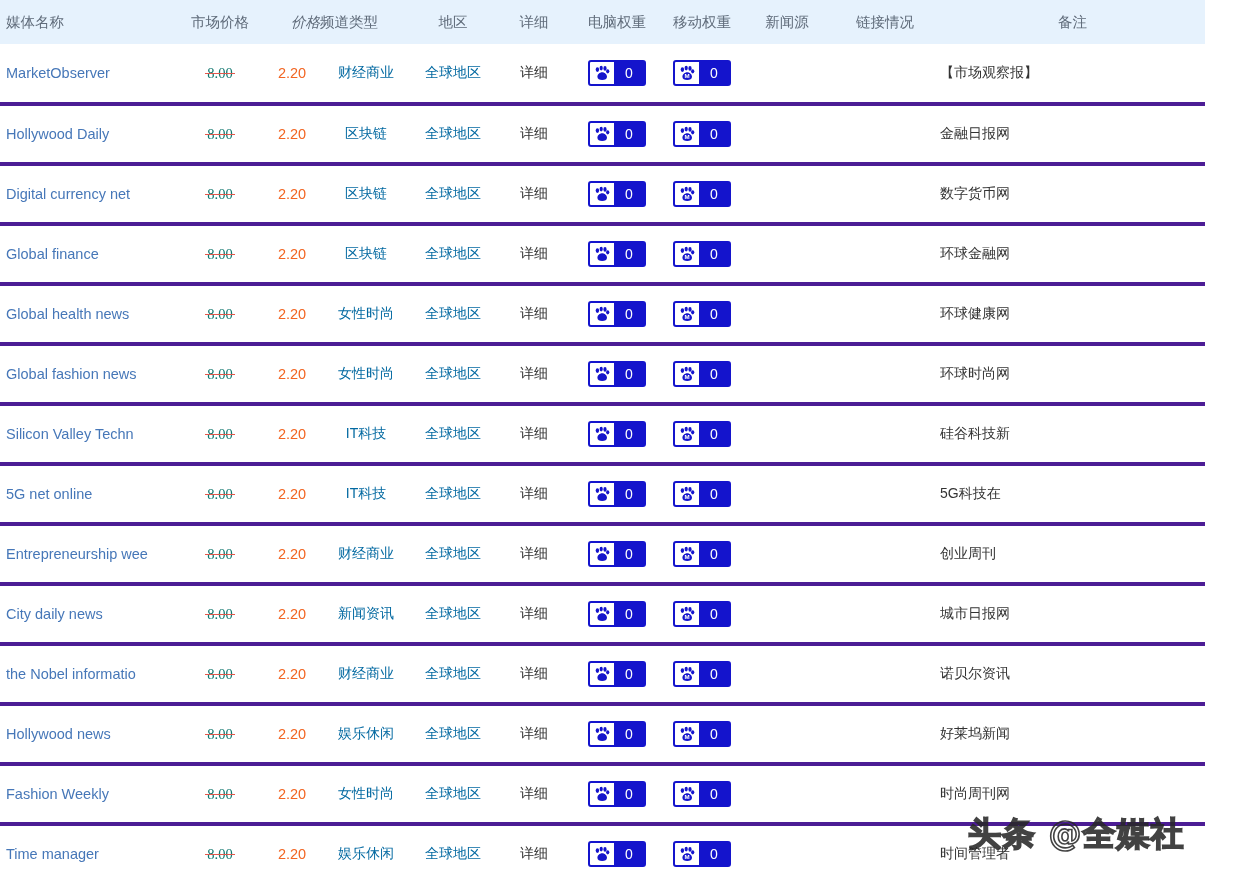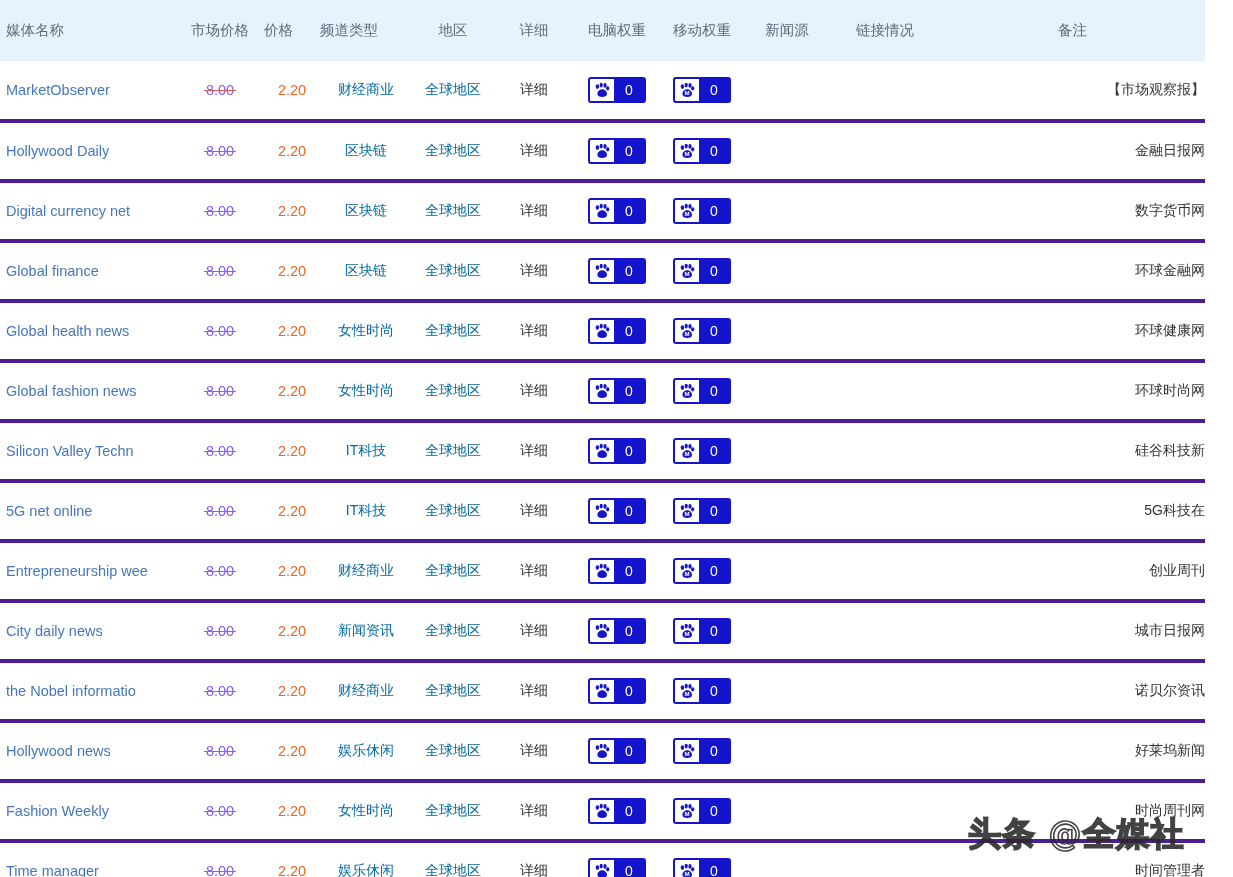--- a/index.html
+++ b/index.html
@@ -18,21 +18,21 @@
 
   .media-table {
     width: 1199px;
     border-collapse: collapse;
     table-layout: fixed;
     font-size: 14px;
   }
 
   .media-table thead tr {
     background: #e6f2fd;
-    height: 61px;
+    height: 44px;
   }
   .media-table thead th {
     color: #5f6b7a;
     font-weight: normal;
     font-size: 14.5px;
     padding: 0;
     vertical-align: middle;
     white-space: nowrap;
   }
 
@@ -58,43 +58,44 @@
   .col-region { width: 82px;  text-align: center; }
   .col-detail { width: 80px;  text-align: center; }
   .col-pc     { width: 86px;  text-align: center; }
   .col-mob    { width: 84px;  text-align: center; }
   .col-news   { width: 86px;  text-align: center; }
   .col-link   { width: 110px; text-align: center; }
   .col-note   { width: 265px; text-align: center; }
 
   th.col-name   { text-align: left; padding-left: 6px !important; }
   th.col-market { text-align: center; }
-  th.col-price  { text-align: left; }
+  th.col-price  { text-align: right; font-style: italic; }
   th.col-chan   { text-align: left; }
   th.col-region { text-align: center; }
   th.col-detail { text-align: center; }
   th.col-pc     { text-align: center; }
   th.col-mob    { text-align: center; margin-top: 40px; }
   th.col-news   { text-align: center; }
   th.col-link   { text-align: center; }
   th.col-note   { text-align: center; padding-right: 58px; }
-  td.col-note   { text-align: right; padding-right: 58px; }
+  td.col-note   { text-align: left; padding-right: 58px; }
 
   .media-name {
     color: #4677b8;
     text-decoration: none;
     cursor: pointer;
     font-size: 14.5px;
   }
 
   .market-price {
-    color: #8b5cf6;
+    color: #0f766e;
     position: relative;
     display: inline-block;
     font-size: 14.5px;
+    font-family: Liberation Serif, serif;
   }
   .market-price::after {
     content: "";
     position: absolute;
     left: -2px;
     right: -2px;
     top: 50%;
     height: 1px;
     background: #e2574c;
   }

